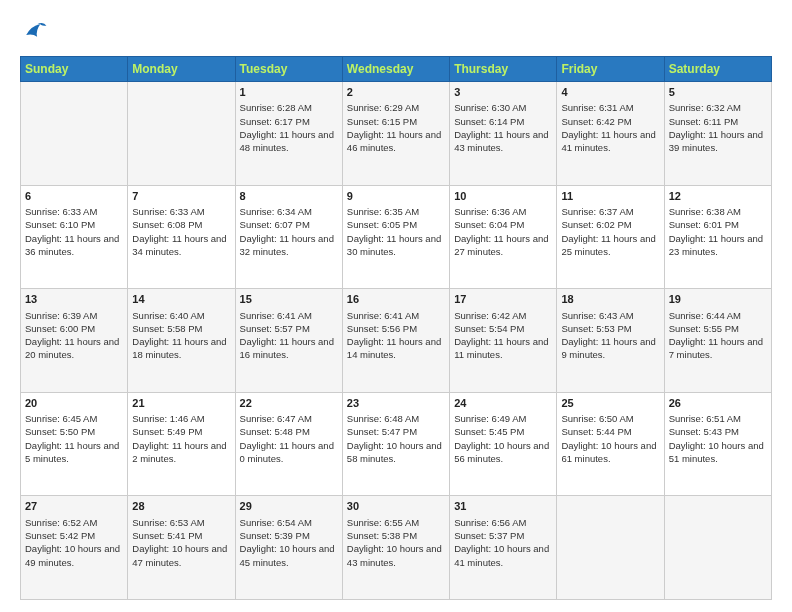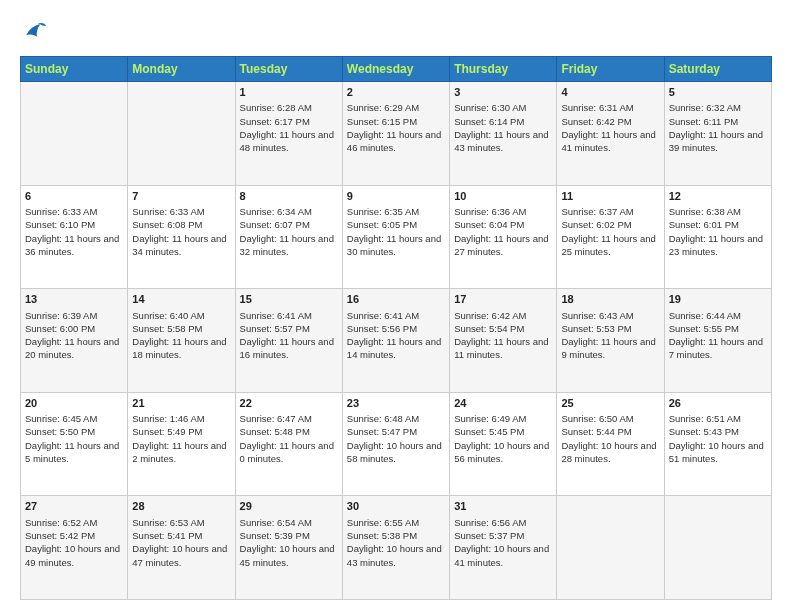--- a/index.html
+++ b/index.html
@@ -154,21 +154,21 @@
           <td><span class="day-num">17</span><span>Sunrise: 6:42 AM</span><br><span>Sunset: 5:54 PM</span><br><span>Daylight: 11 hours and 11 minutes.</span></td>
           <td><span class="day-num">18</span><span>Sunrise: 6:43 AM</span><br><span>Sunset: 5:53 PM</span><br><span>Daylight: 11 hours and 9 minutes.</span></td>
           <td><span class="day-num">19</span><span>Sunrise: 6:44 AM</span><br><span>Sunset: 5:55 PM</span><br><span>Daylight: 11 hours and 7 minutes.</span></td>
         </tr>
         <tr>
           <td><span class="day-num">20</span><span>Sunrise: 6:45 AM</span><br><span>Sunset: 5:50 PM</span><br><span>Daylight: 11 hours and 5 minutes.</span></td>
           <td><span class="day-num">21</span><span>Sunrise: 1:46 AM</span><br><span>Sunset: 5:49 PM</span><br><span>Daylight: 11 hours and 2 minutes.</span></td>
           <td><span class="day-num">22</span><span>Sunrise: 6:47 AM</span><br><span>Sunset: 5:48 PM</span><br><span>Daylight: 11 hours and 0 minutes.</span></td>
           <td><span class="day-num">23</span><span>Sunrise: 6:48 AM</span><br><span>Sunset: 5:47 PM</span><br><span>Daylight: 10 hours and 58 minutes.</span></td>
           <td><span class="day-num">24</span><span>Sunrise: 6:49 AM</span><br><span>Sunset: 5:45 PM</span><br><span>Daylight: 10 hours and 56 minutes.</span></td>
-          <td><span class="day-num">25</span><span>Sunrise: 6:50 AM</span><br><span>Sunset: 5:44 PM</span><br><span>Daylight: 10 hours and 28 minutes.</span></td>
+          <td><span class="day-num">25</span><span>Sunrise: 6:50 AM</span><br><span>Sunset: 5:44 PM</span><br><span>Daylight: 10 hours and 61 minutes.</span></td>
           <td><span class="day-num">26</span><span>Sunrise: 6:51 AM</span><br><span>Sunset: 5:43 PM</span><br><span>Daylight: 10 hours and 51 minutes.</span></td>
         </tr>
         <tr>
           <td><span class="day-num">27</span><span>Sunrise: 6:52 AM</span><br><span>Sunset: 5:42 PM</span><br><span>Daylight: 10 hours and 49 minutes.</span></td>
           <td><span class="day-num">28</span><span>Sunrise: 6:53 AM</span><br><span>Sunset: 5:41 PM</span><br><span>Daylight: 10 hours and 47 minutes.</span></td>
           <td><span class="day-num">29</span><span>Sunrise: 6:54 AM</span><br><span>Sunset: 5:39 PM</span><br><span>Daylight: 10 hours and 45 minutes.</span></td>
           <td><span class="day-num">30</span><span>Sunrise: 6:55 AM</span><br><span>Sunset: 5:38 PM</span><br><span>Daylight: 10 hours and 43 minutes.</span></td>
           <td><span class="day-num">31</span><span>Sunrise: 6:56 AM</span><br><span>Sunset: 5:37 PM</span><br><span>Daylight: 10 hours and 41 minutes.</span></td>
           <td class="empty"></td>
           <td class="empty"></td>

